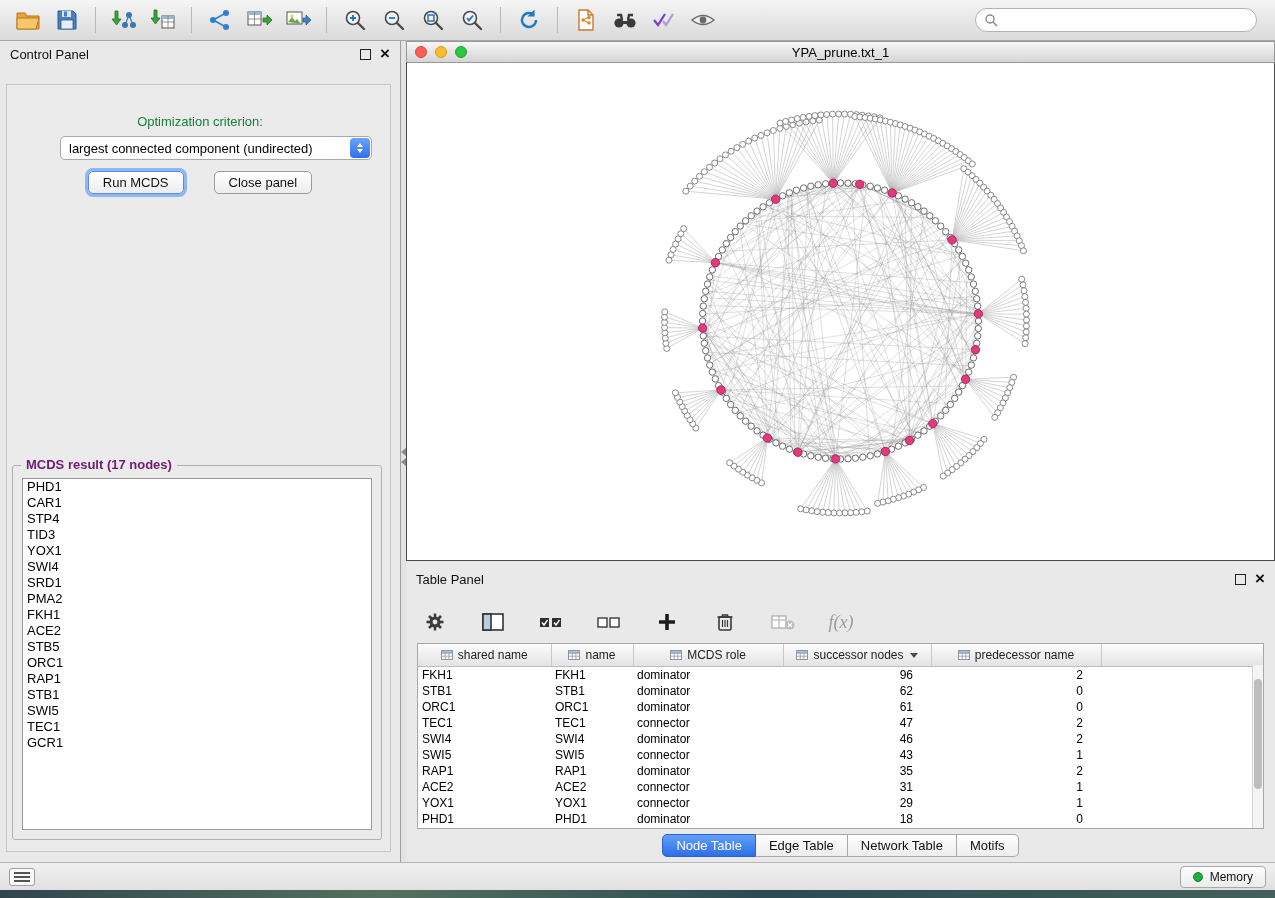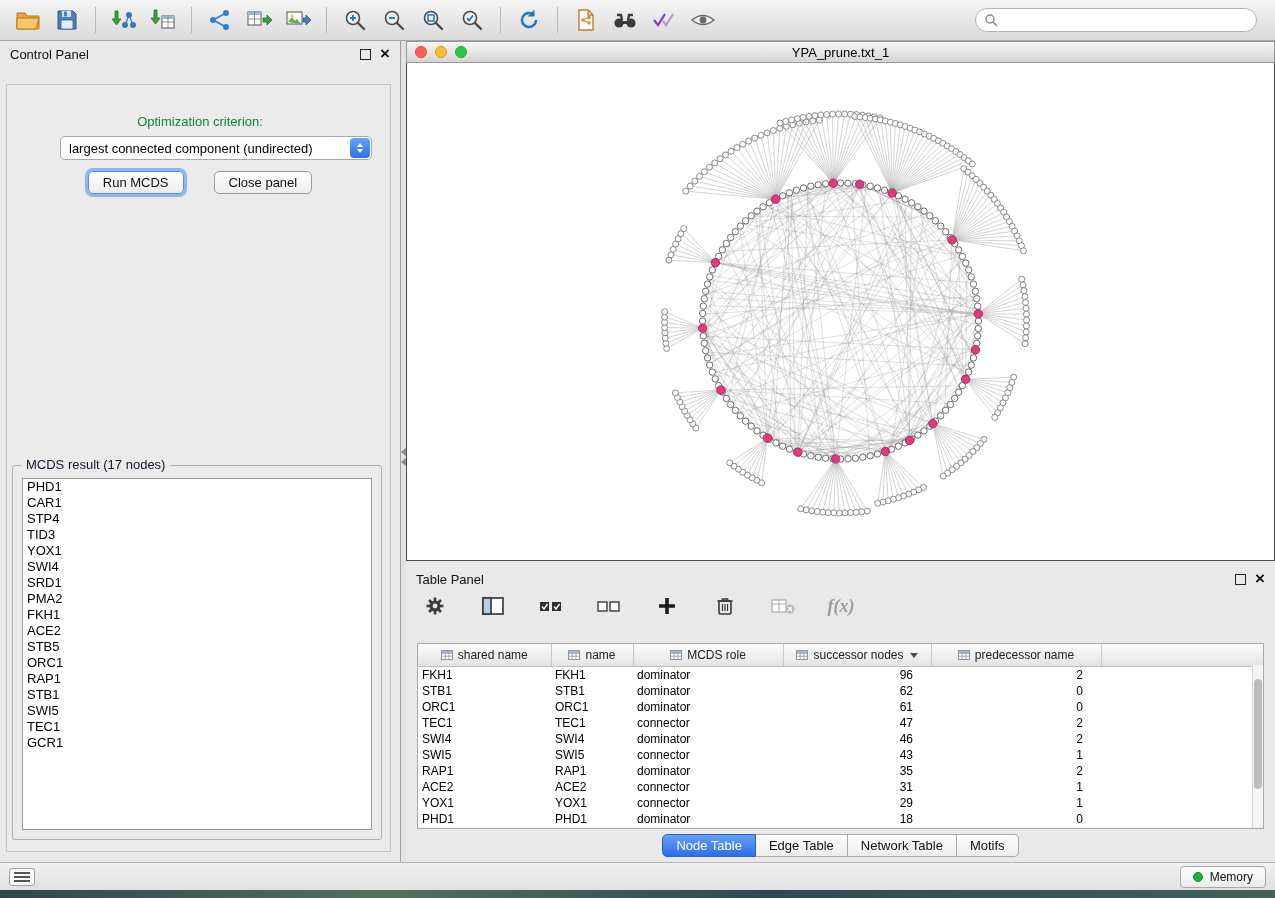--- a/index.html
+++ b/index.html
@@ -40,21 +40,21 @@
   .dd .val{flex:1;padding-left:8px;font-size:13px;white-space:nowrap;overflow:hidden;}
   .dd .stepper{width:20px;height:20px;margin-right:1px;border-radius:4px;background:linear-gradient(#6ba3f8,#2e71ea);
     display:flex;flex-direction:column;align-items:center;justify-content:center;gap:2px;}
   .tri-up{width:0;height:0;border-left:3.5px solid transparent;border-right:3.5px solid transparent;border-bottom:4.5px solid #fff;}
   .tri-dn{width:0;height:0;border-left:3.5px solid transparent;border-right:3.5px solid transparent;border-top:4.5px solid #fff;}
   .cp-buttons{position:absolute;top:130px;width:100%;display:flex;justify-content:center;gap:30px;}
   .btn{padding:3px 14px;font-size:13px;border:1px solid #9c9c9c;border-radius:5px;
     background:linear-gradient(#ffffff,#ededed);color:#111;font-family:"Liberation Sans",sans-serif;}
   .btn.focus{box-shadow:0 0 0 3px rgba(92,156,250,.65);border-color:#5c8ce0;}
   .groupbox{position:absolute;left:12px;right:18px;top:424px;bottom:22px;border:1px solid #b0b0b0;border-radius:3px;}
-  .legend{position:absolute;top:-9px;left:8px;background:#ebebeb;padding:0 5px;font-size:13px;color:#0f172a;}
+  .legend{position:absolute;top:-9px;left:8px;background:#ebebeb;padding:0 5px;font-size:13px;color:#701a75;font-weight:bold;}
   .mcds-list{position:absolute;left:9px;right:9px;top:12px;bottom:9px;background:#fff;border:1px solid #989898;overflow:hidden;}
   .mcds-item{font-size:13px;line-height:16px;padding-left:4px;color:#000;}
 
   
   .vsplit{position:absolute;left:401px;top:41px;width:5px;height:821px;background:#e3e3e3;}
   .vsplit .arrows{position:absolute;left:0;top:405px;}
   .vsplit .tri{width:0;height:0;border-top:4px solid transparent;border-bottom:4px solid transparent;border-right:5px solid #8a8a8a;margin:2px 0;}
 
   
   .net-window{position:absolute;left:406px;top:41px;width:869px;height:520px;}
@@ -63,21 +63,21 @@
   .tl{width:12px;height:12px;border-radius:50%;display:inline-block;box-sizing:border-box;}
   .tl.red{background:#ff5f57;border:1px solid #dd4741;}
   .tl.yellow{background:#febc2e;border:1px solid #d49c20;}
   .tl.green{background:#28c840;border:1px solid #1da82f;}
   .net-title{position:absolute;left:0;right:0;text-align:center;font-size:13px;color:#000;pointer-events:none;}
   .net-canvas{position:absolute;top:22px;left:0;right:0;bottom:0;background:#fff;border:1px solid #4a4a4a;border-top:none;box-sizing:border-box;}
   .net-canvas svg{display:block;width:100%;height:100%;}
 
   
   .table-panel{position:absolute;left:406px;top:566px;width:869px;height:296px;background:#e9e9e9;}
-  .tp-toolbar{position:absolute;top:27px;left:16px;height:42px;display:flex;align-items:flex-start;gap:32px;font-weight:bold;}
+  .tp-toolbar{position:absolute;top:27px;left:16px;height:42px;display:flex;align-items:flex-end;gap:32px;}
   .tp-tool{display:flex;align-items:center;justify-content:center;width:26px;height:26px;}
   .fx{font-family:"Liberation Serif",serif;font-style:italic;font-size:18px;color:#9a9a9a;}
   .tp-table{position:absolute;left:11px;right:11px;top:77px;height:184px;background:#fff;border:1px solid #a8a8a8;overflow:hidden;}
   .tp-table table{border-collapse:collapse;width:100%;table-layout:fixed;}
   .tp-table th{height:20px;background:linear-gradient(#fcfcfc,#e3e3e3);border-right:1px solid #c9c9c9;
     border-bottom:1px solid #bdbdbd;font-weight:normal;font-size:12px;text-align:center;color:#222;
     overflow:hidden;white-space:nowrap;}
   .tp-table th.filler{border-right:none;}
   .tp-table td{height:16px;font-size:12px;padding:0 4px;white-space:nowrap;color:#000;overflow:hidden;}
   .tp-table td.num{text-align:right;padding-right:18px;}

